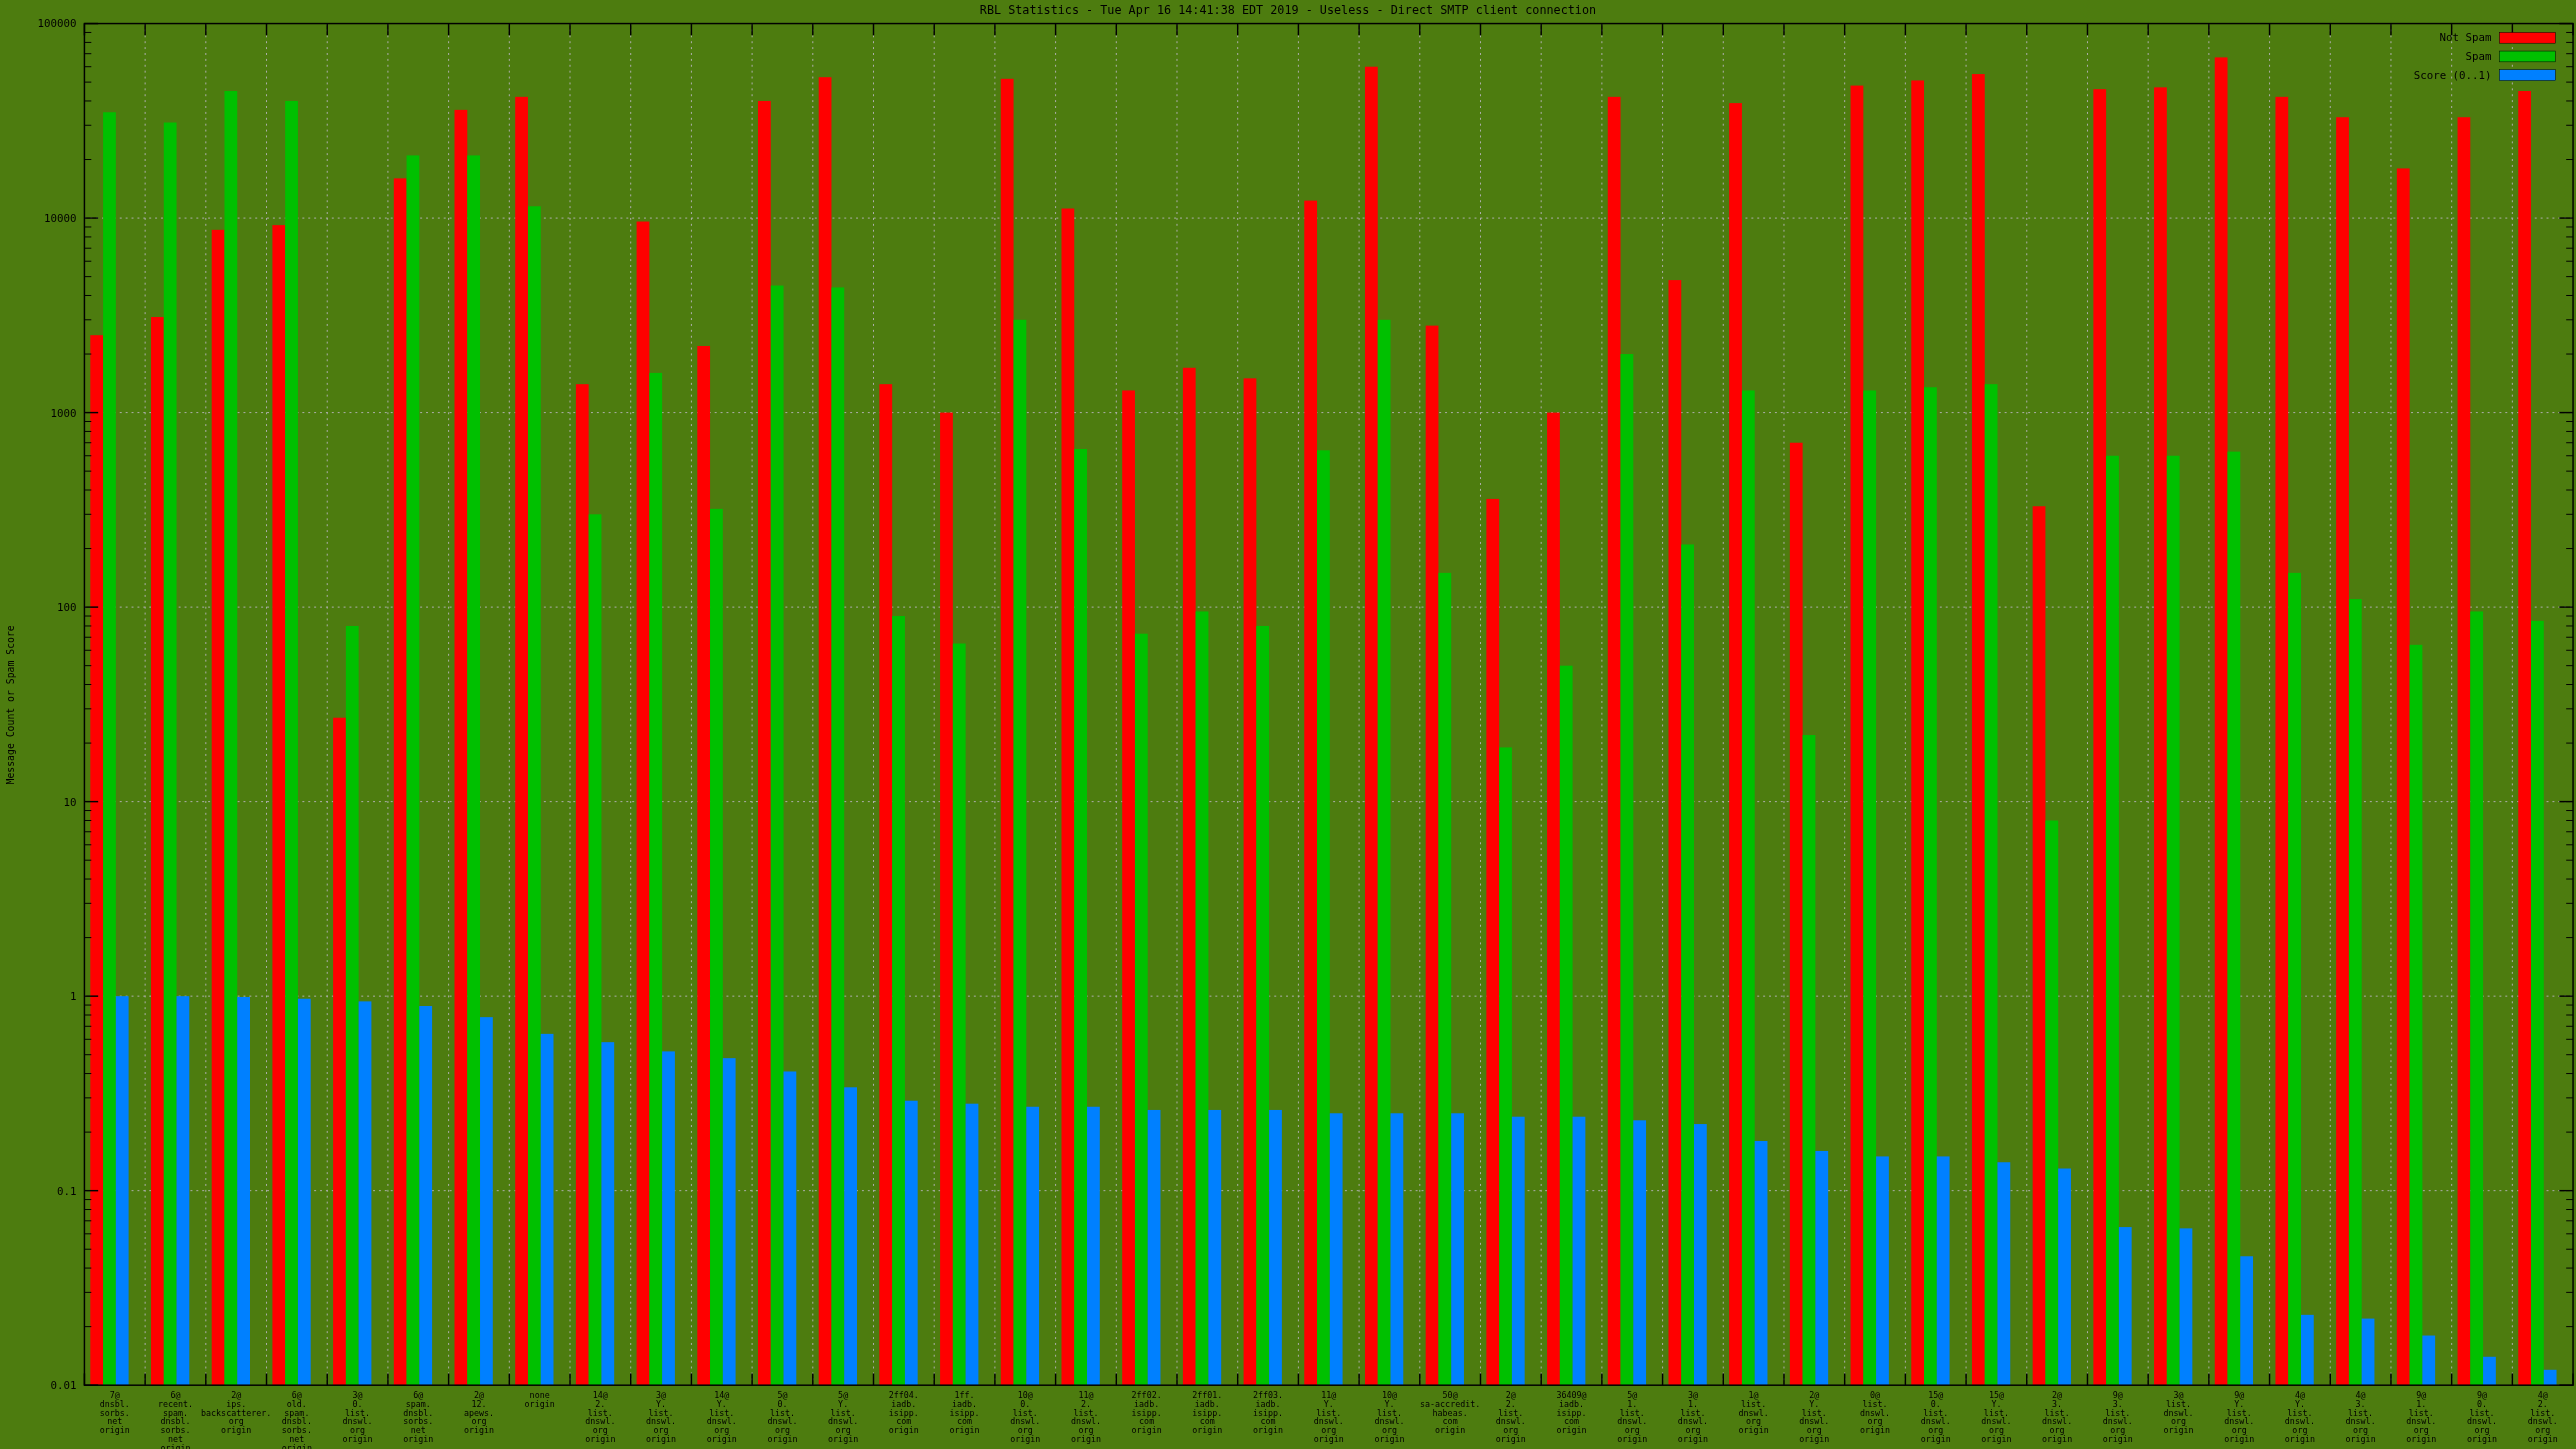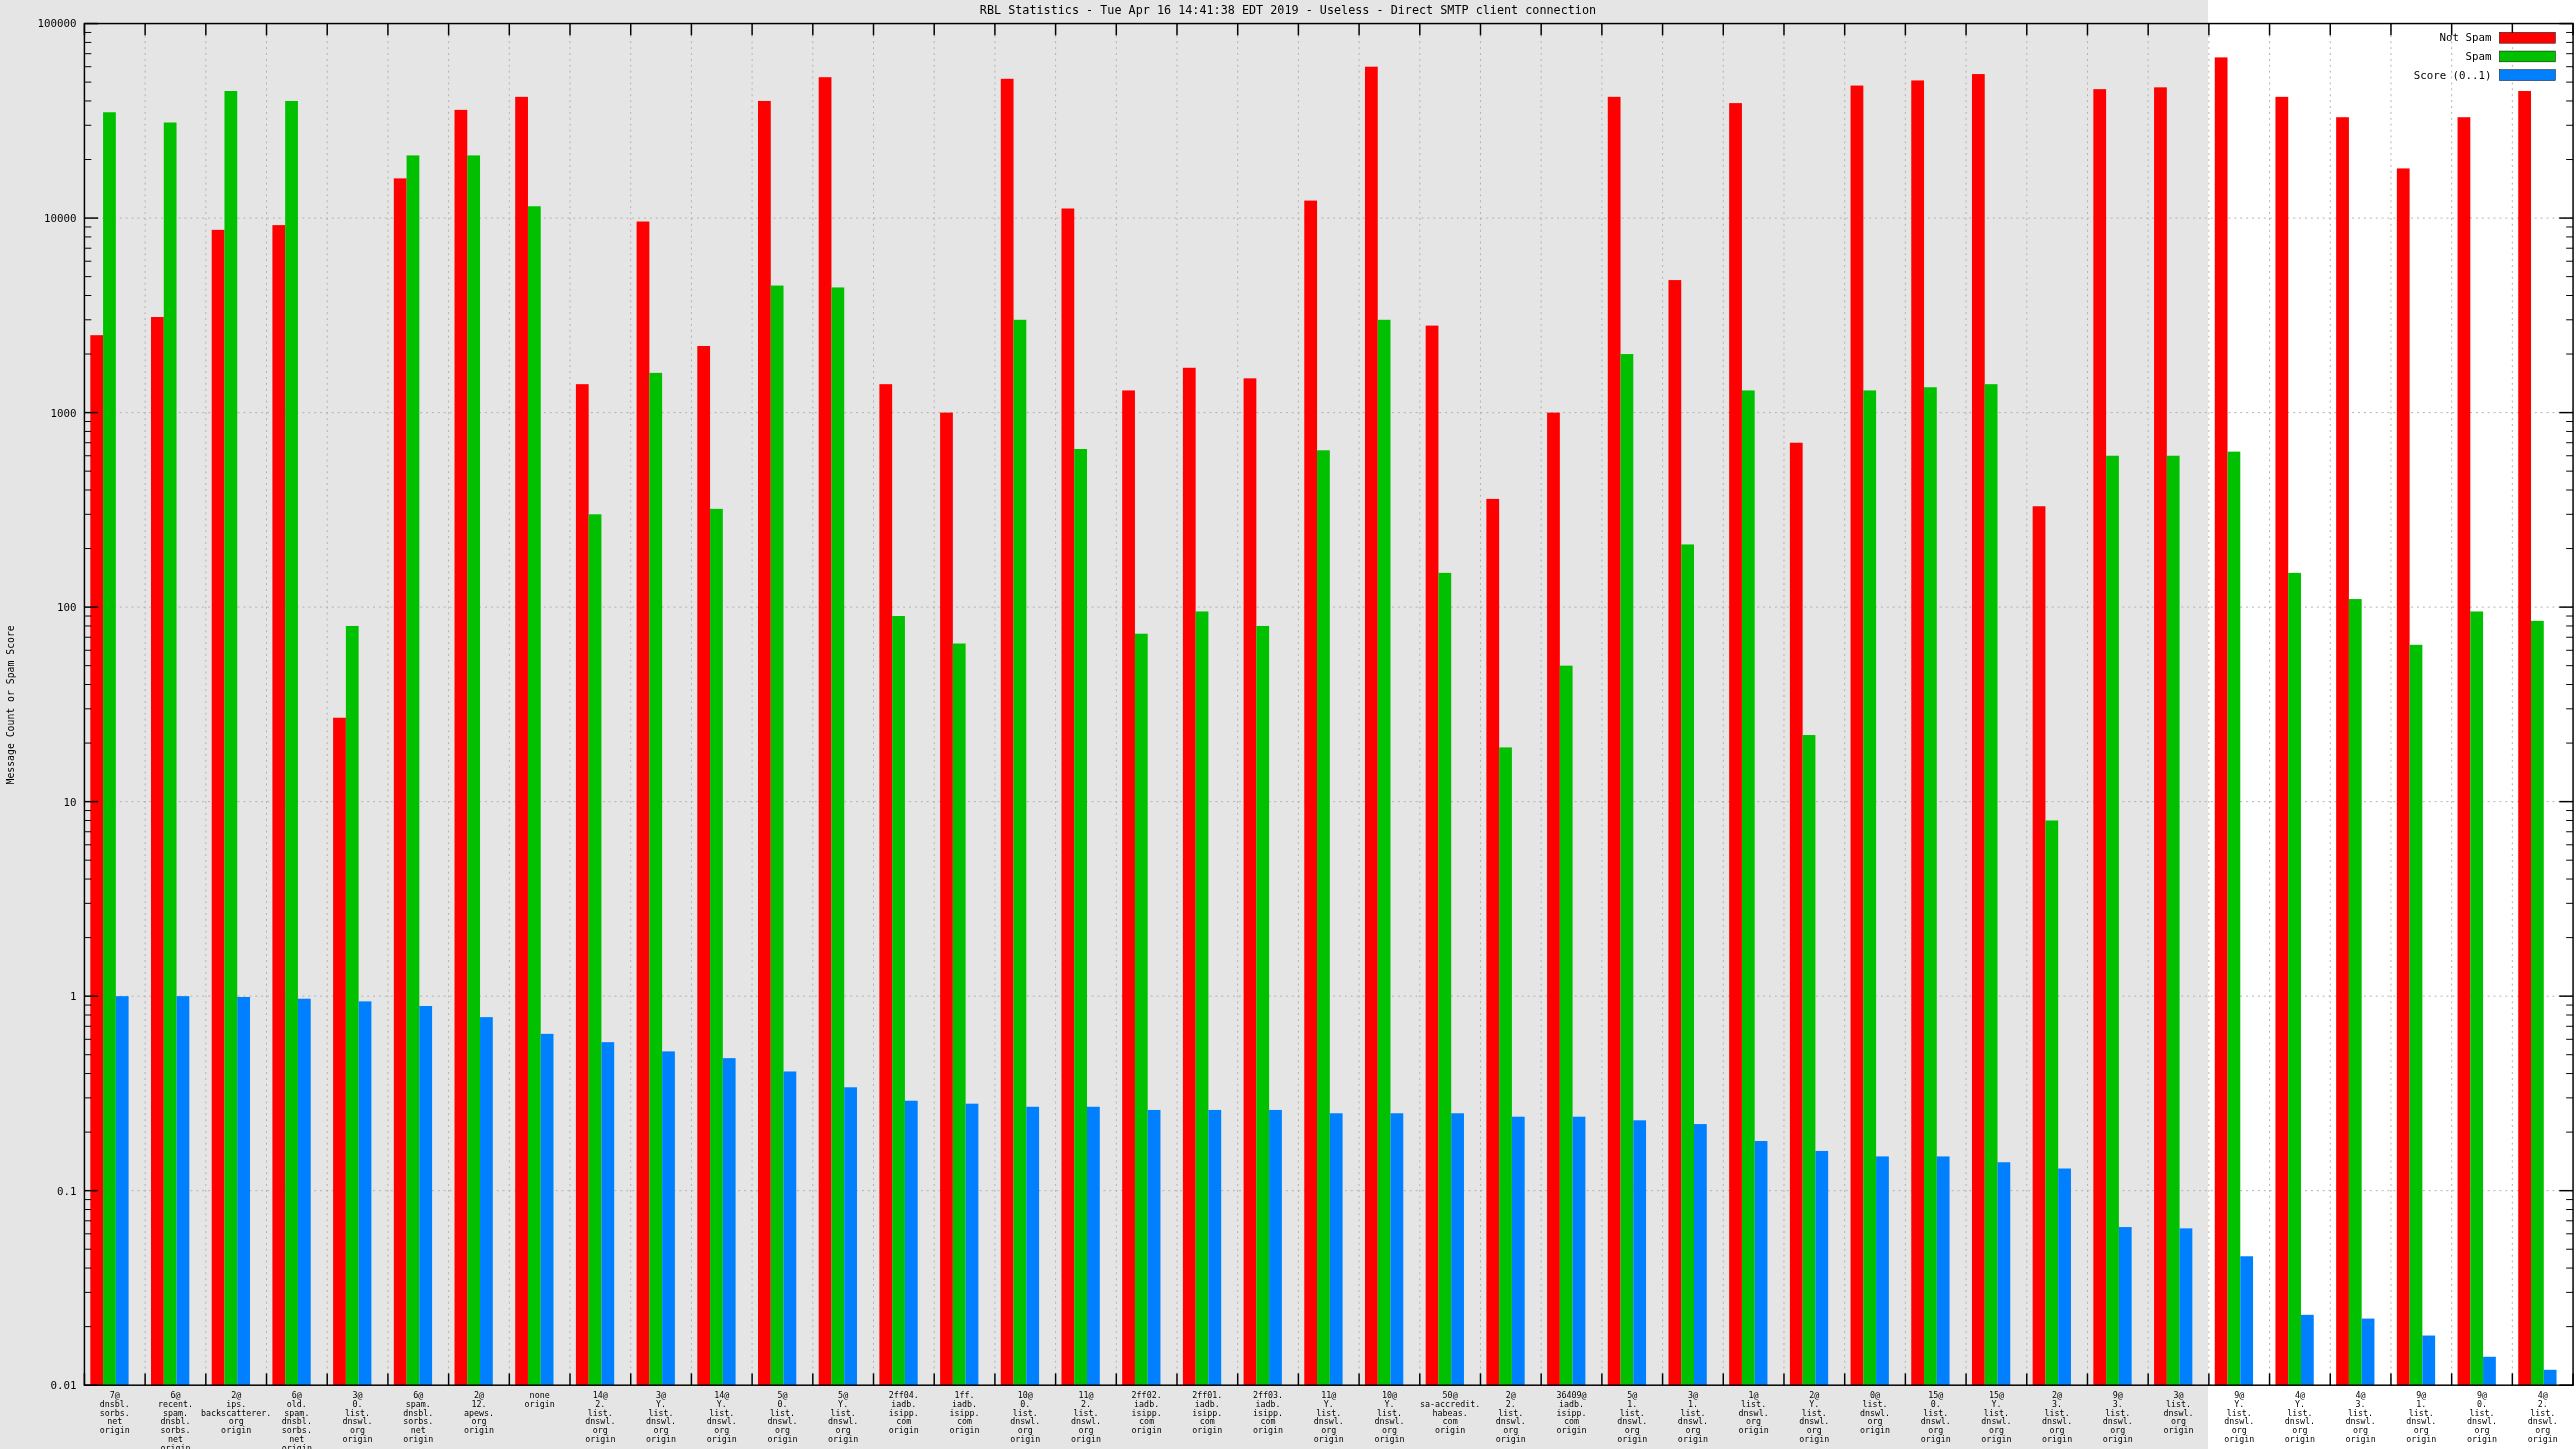--- a/index.html
+++ b/index.html
@@ -1,17 +1,17 @@
 <!DOCTYPE html>
 <html><head>
 <meta charset="utf-8">
 <style>
   html,body{margin:0;padding:0;background:#ffffff;}
   body{width:2576px;height:1449px;font-family:"DejaVu Sans Mono", monospace;}
-  #chart-wrap{position:relative;width:2208px;height:1449px;background:#e5e5e5;}
+  #chart-wrap{position:relative;width:2576px;height:1449px;background:#4d7c0f;}
   svg text{fill:#000000;}
 </style>
 </head>
 <body>
 
 <div id="chart-wrap">
   <svg id="plot" width="2576" height="1449" viewBox="0 0 2624 1476" xmlns="http://www.w3.org/2000/svg">
     <text id="chart-title" x="1312" y="14" text-anchor="middle" font-size="12">RBL Statistics - Tue Apr 16 14:41:38 EDT 2019 - Useless - Direct SMTP client connection</text>
     <text id="y-axis-title" x="14" y="718" text-anchor="middle" font-size="10" transform="rotate(-90 14 718)">Message Count or Spam Score</text>
     <g id="grid-layer">

